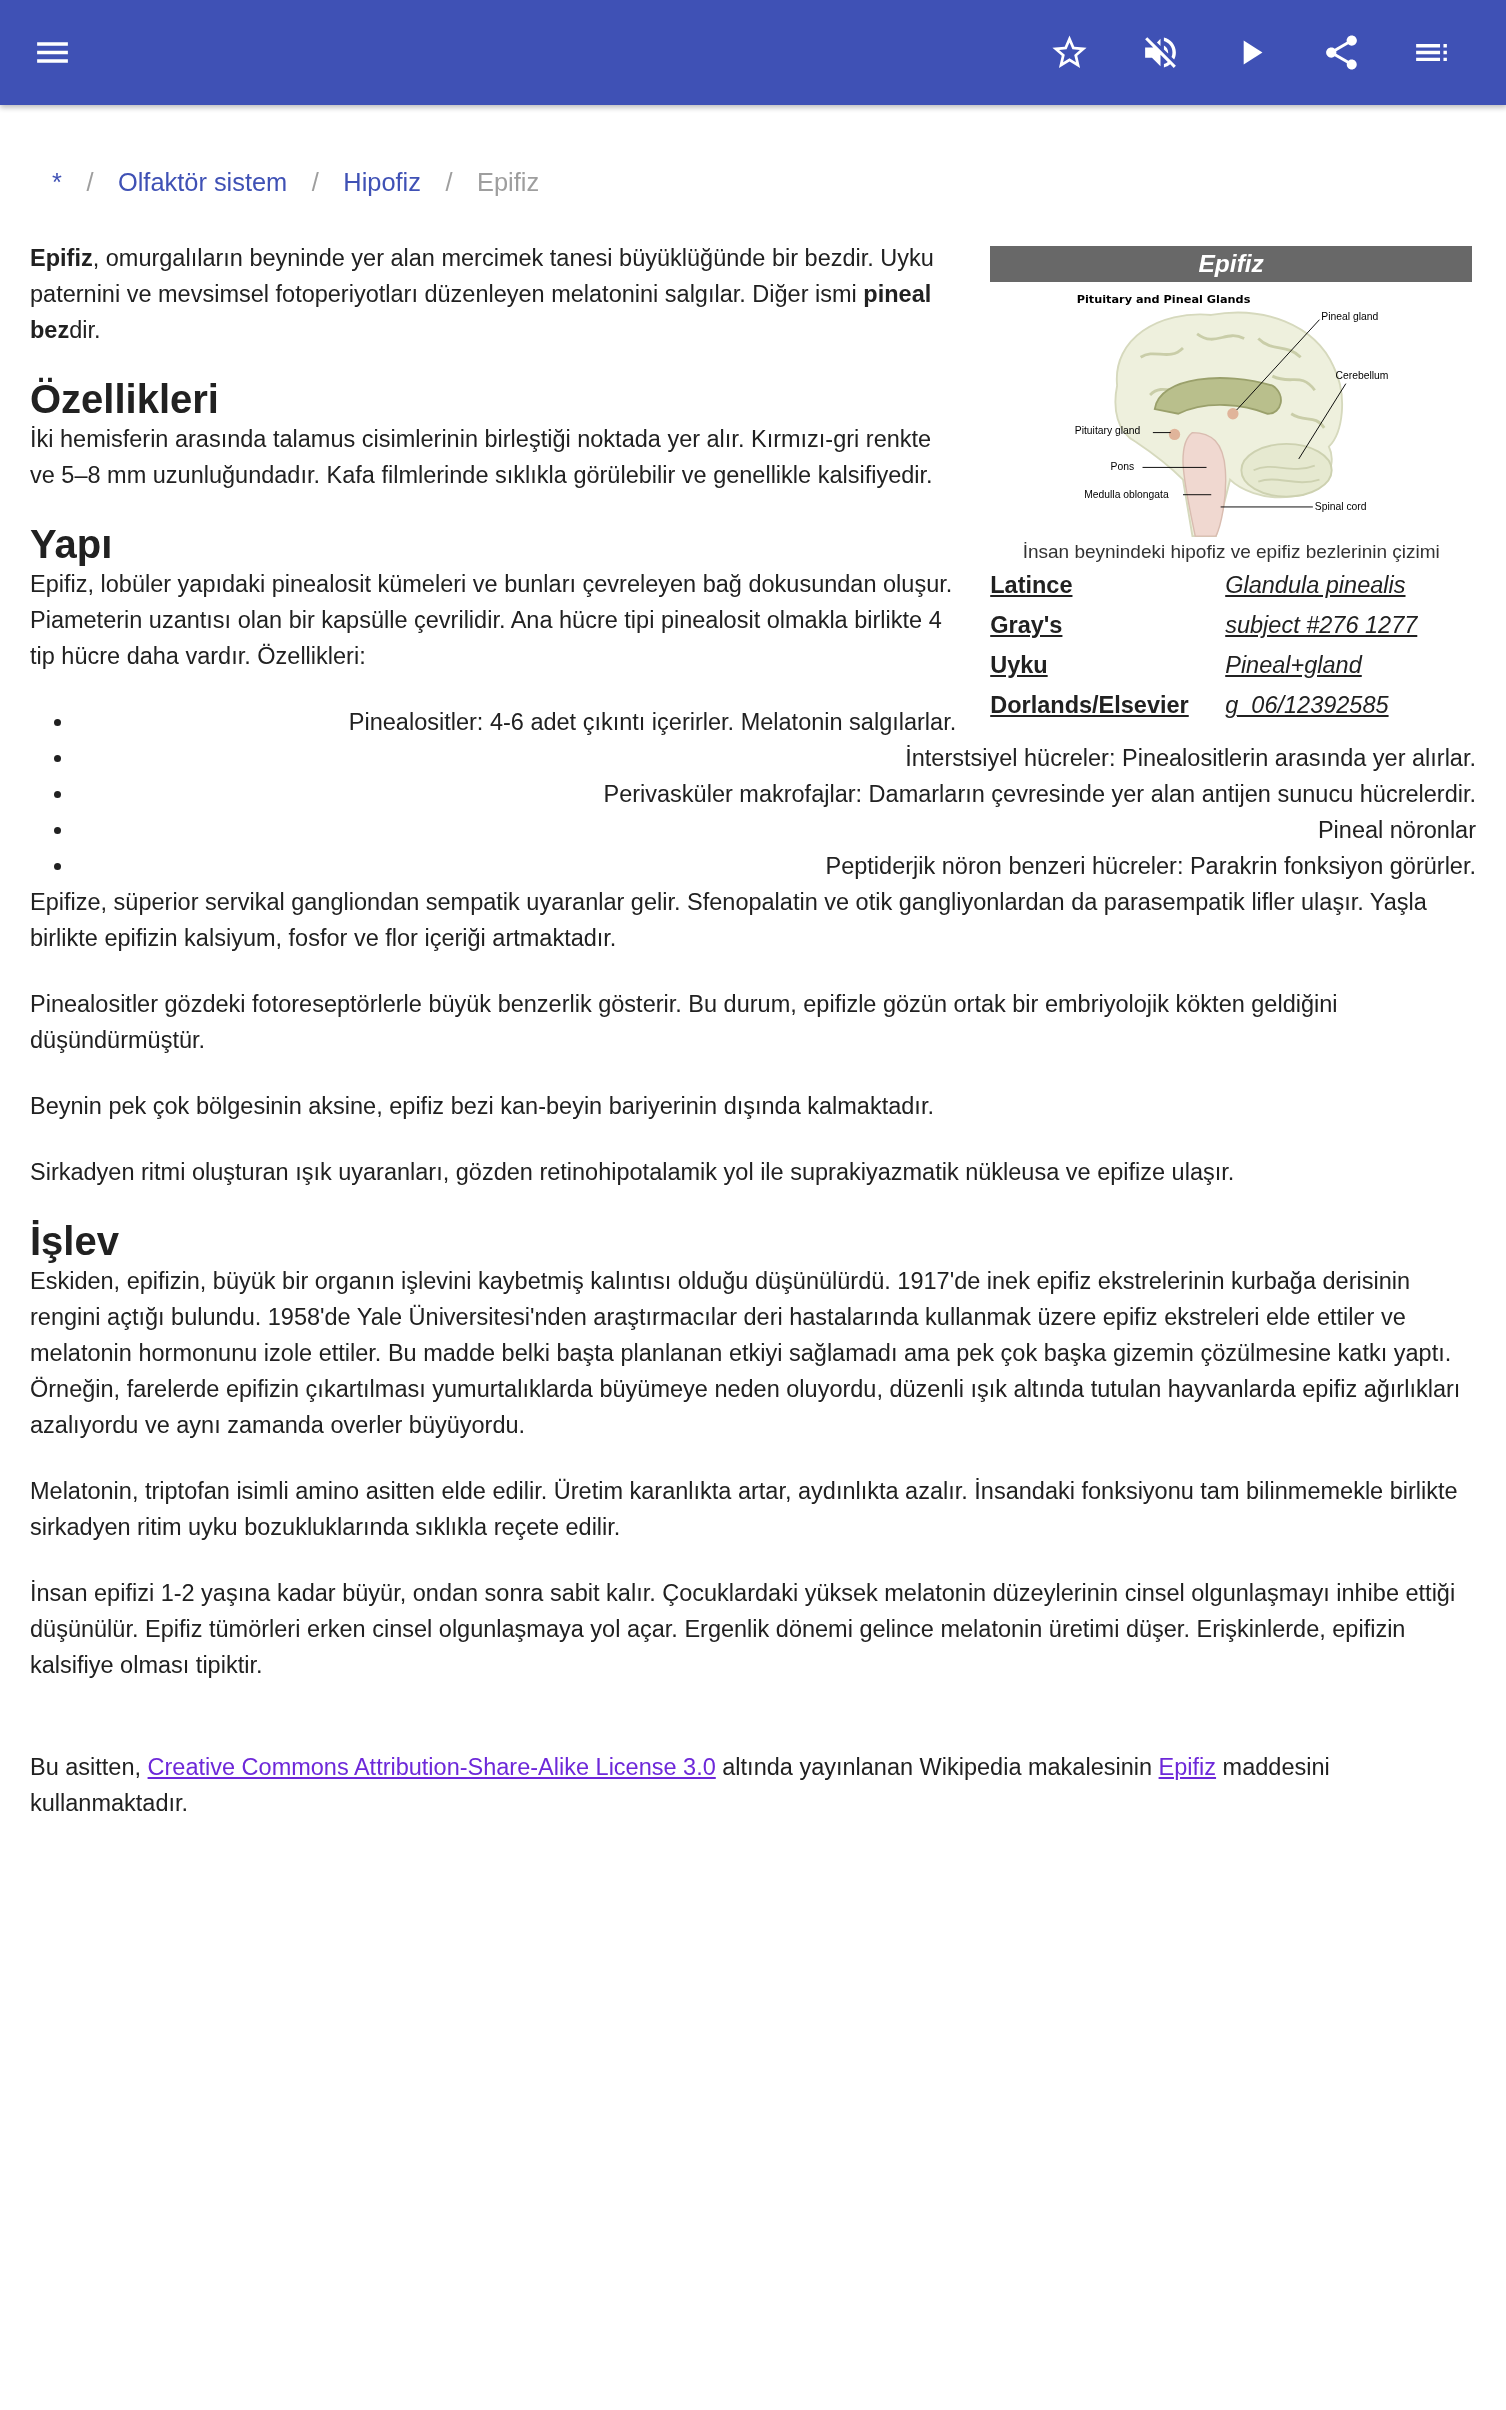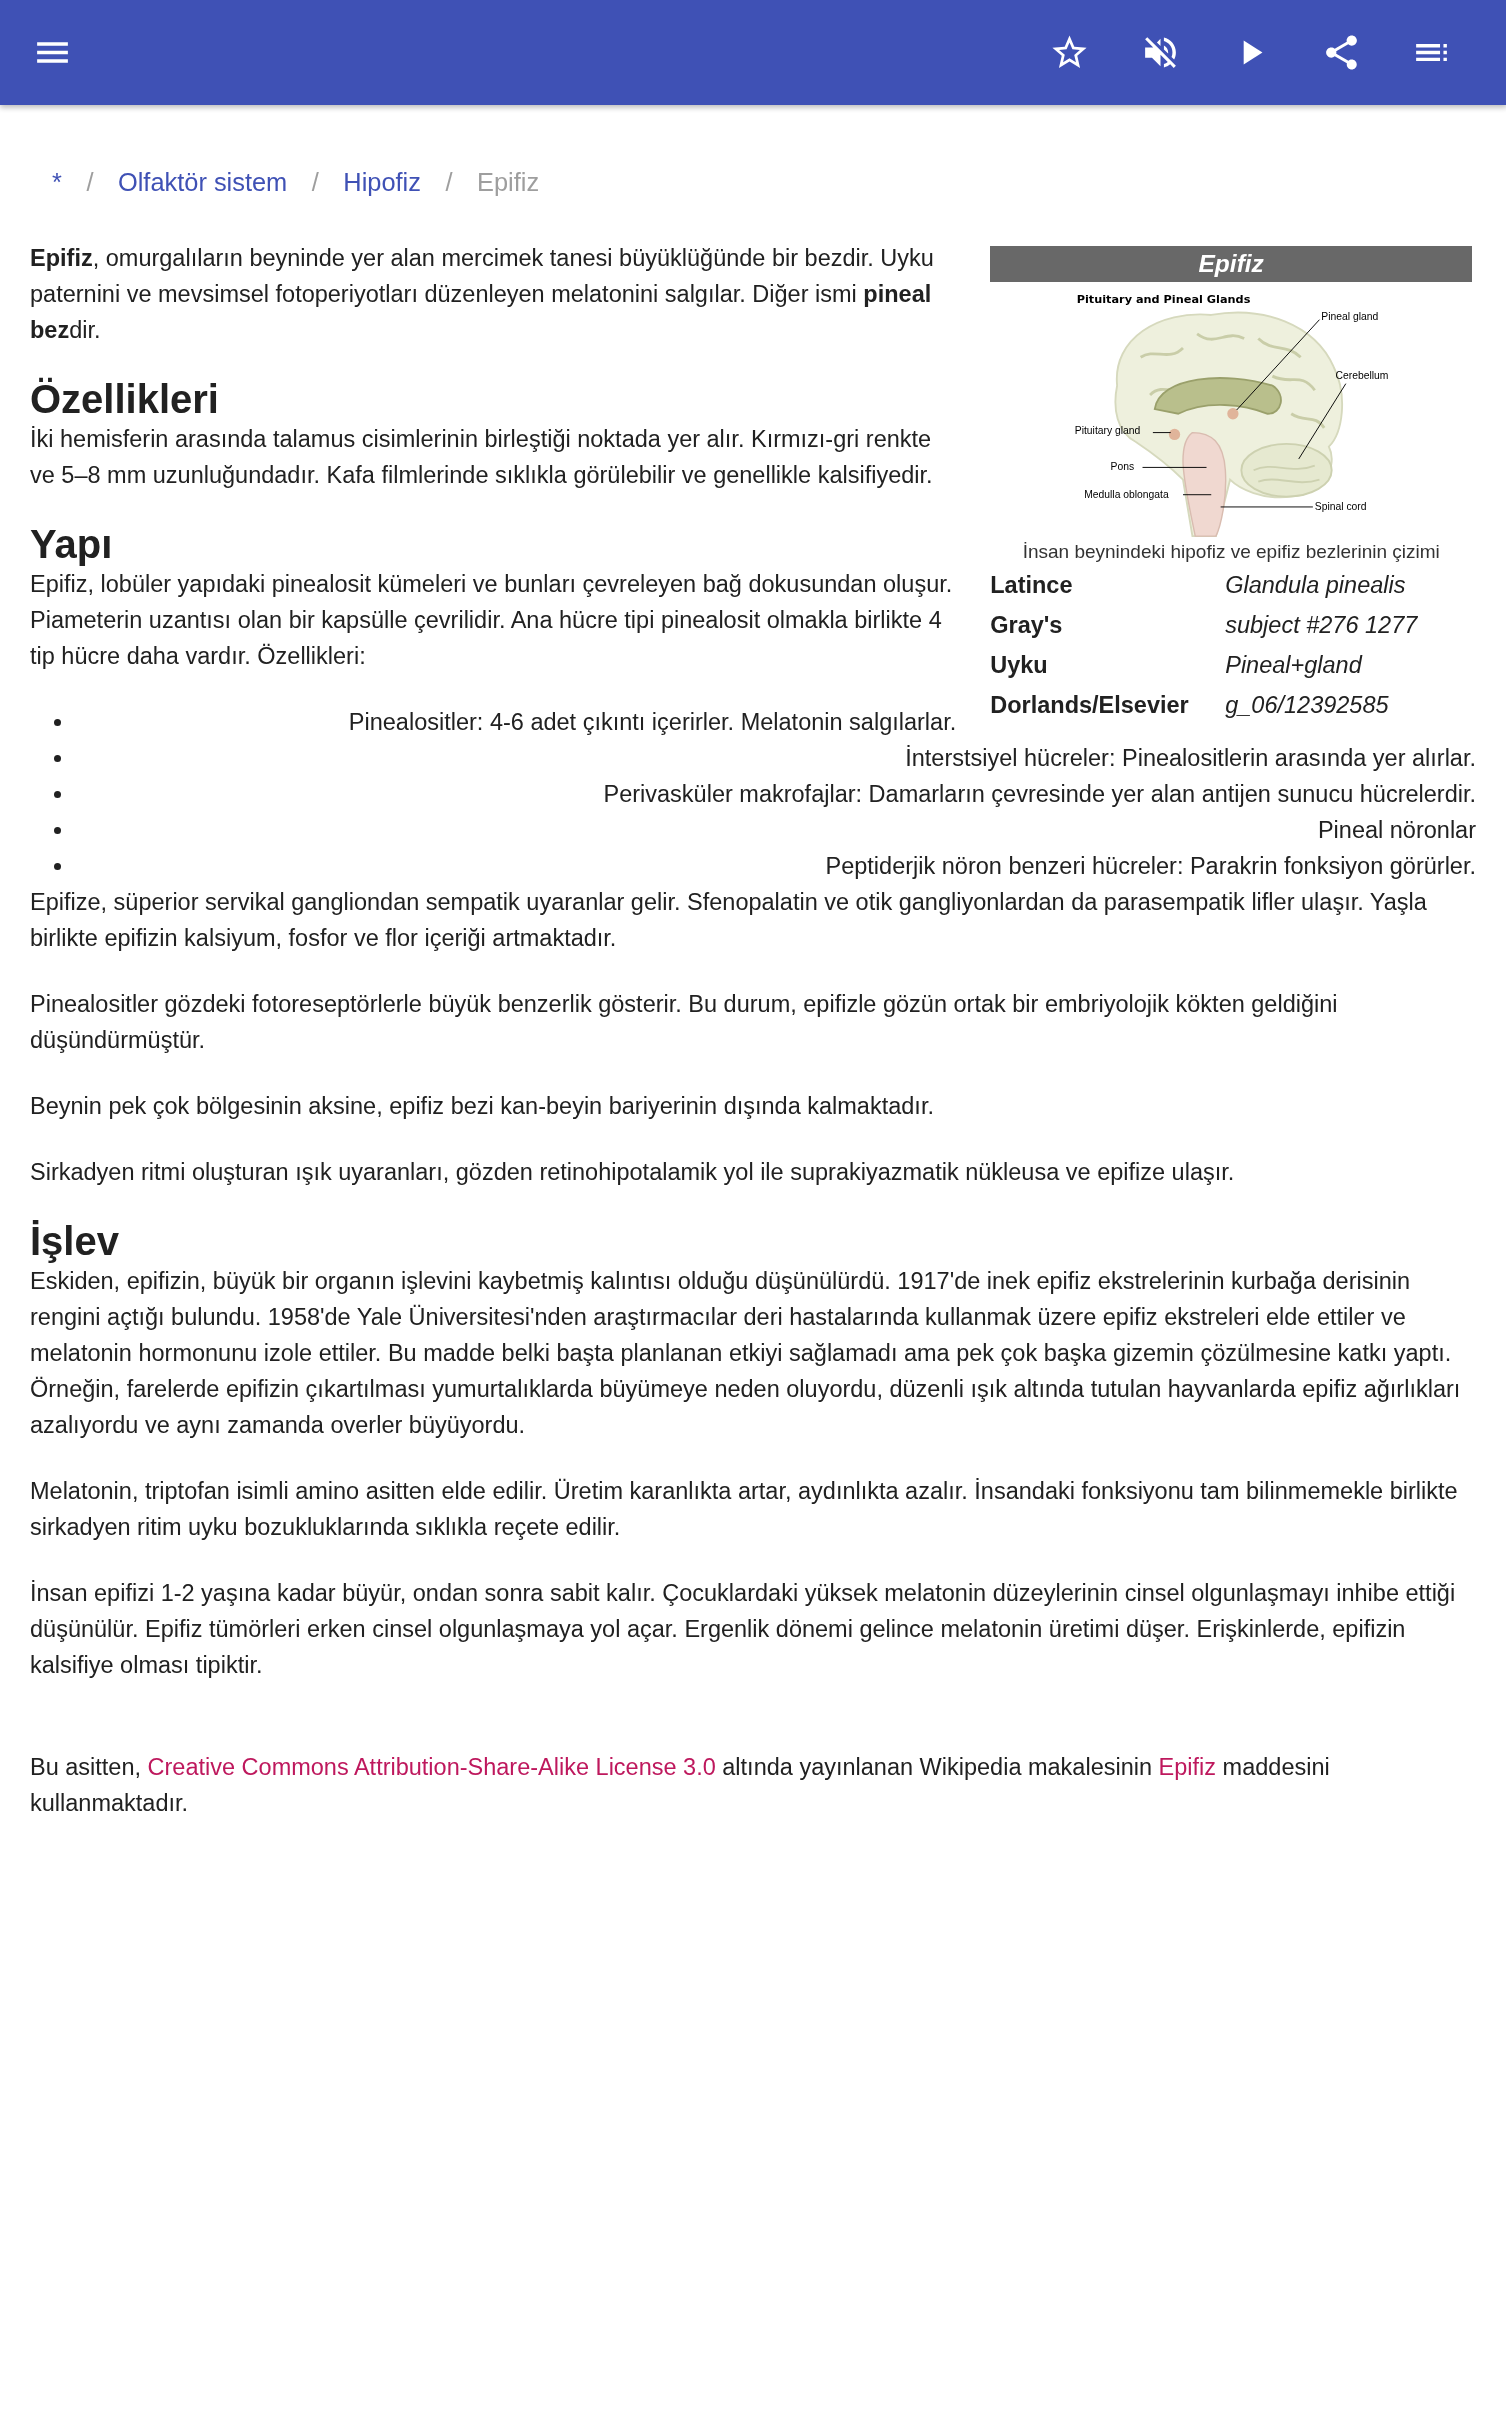--- a/index.html
+++ b/index.html
@@ -29,34 +29,34 @@
   .content {
     position: absolute; left: 30px; top: 240px; width: 1446px;
     font-size: 23.5px; line-height: 36px;
   }
   .content p { margin: 0 0 30px 0; }
   .content h2 {
     font-size: 40px; font-weight: bold; margin: 0; line-height: 43px;
   }
   .content ul { margin: 0; padding-left: 45px; }
   .content li { line-height: 36px; }
-  .content a { color: #be185d; }
+  .content a { color: #6d28d9; text-decoration: underline; }
   .infobox {
     float: right; width: 482px; margin: 5.6px 3.8px 9.4px 34px;
     font-size: 23.5px;
   }
   .infobox .ib-title {
     background: #686868; color: #ffffff; text-align: center;
     font-weight: bold; font-style: italic; font-size: 24.5px; height: 36px; line-height: 36px;
   }
   .infobox .ib-image { position: relative; width: 482px; height: 256px; }
   .infobox .ib-caption {
     text-align: center; font-size: 19px; line-height: 26px; color: #333; margin-top: 1px;
   }
-  .infobox table { border-collapse: collapse; width: 100%; }
+  .infobox table { border-collapse: collapse; width: 100%; text-decoration: underline; }
   .infobox td { padding: 0; height: 40px; vertical-align: middle; }
   .infobox td.k { font-weight: bold; width: 235px; }
   .infobox td.v { font-style: italic; }
 </style>
 </head>
 <body>
 
 <div class="appbar">
   <div class="icon-btn" style="left:26px;">
     <svg viewBox="0 0 24 24">

